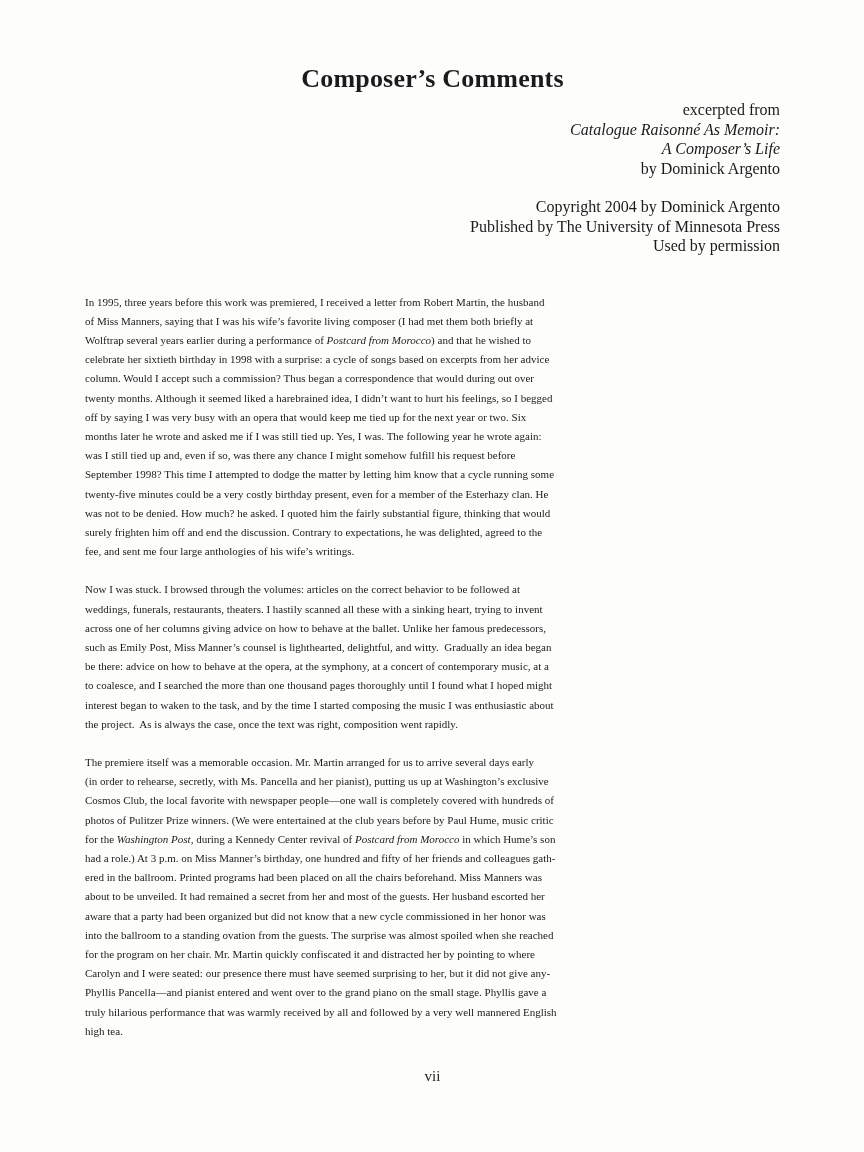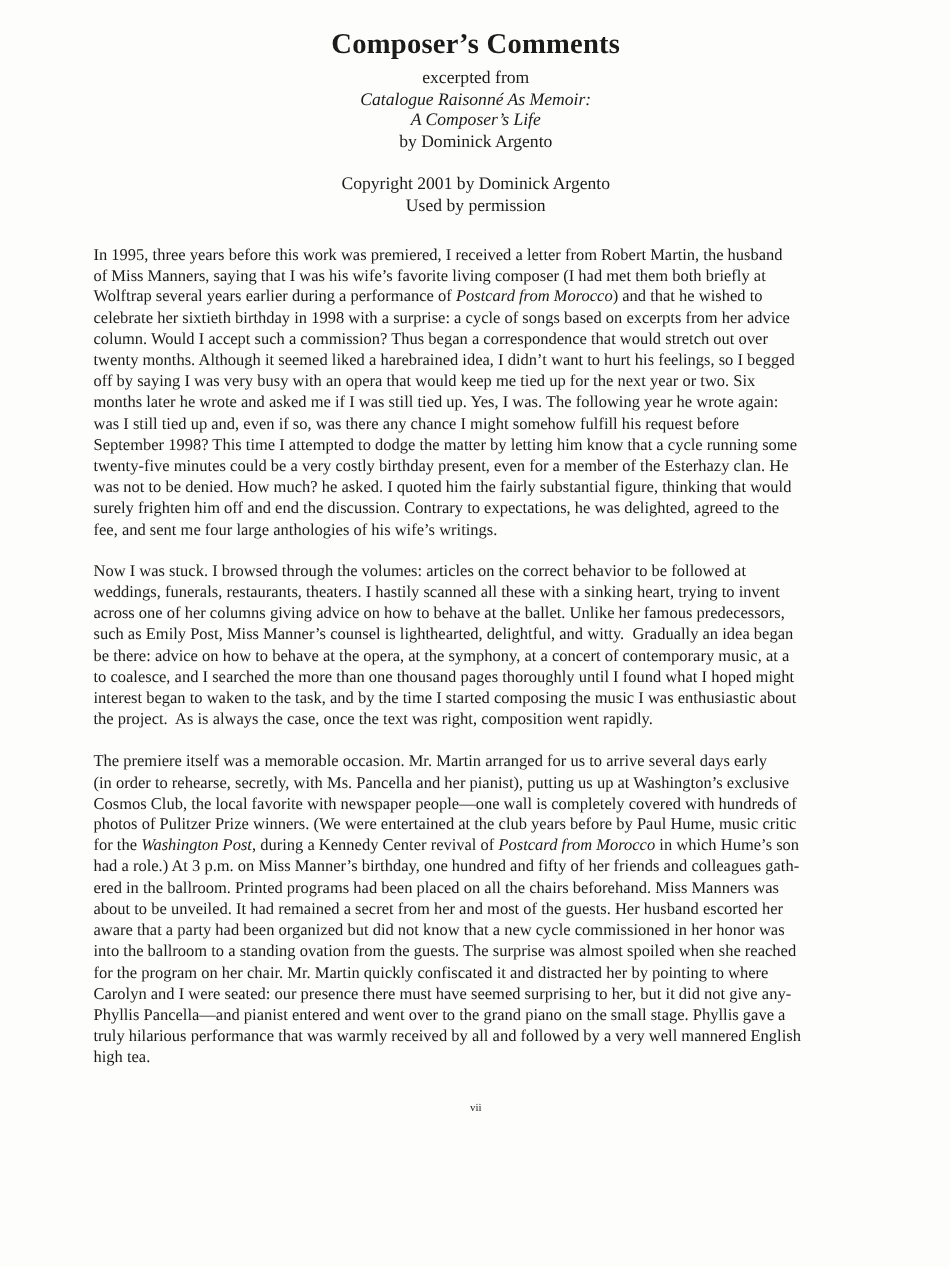--- a/index.html
+++ b/index.html
@@ -6,77 +6,78 @@
   body {
     width: 864px; height: 1152px;
     background: #fdfdfc;
     color: #1b1b1b;
     font-family: "Liberation Serif", serif;
     overflow: hidden;
   }
   .page {
     box-sizing: border-box;
     width: 864px; height: 1152px;
-    padding: 25px 84px 0 85px;
+    padding: 64px 84px 0 85px;
     border-radius: 30px;
   }
   .title {
     font-size: 26px;
     font-weight: bold;
     text-align: center;
     margin: 0 0 6px 0;
     line-height: 30px;
     letter-spacing: 0.2px;
   }
   .hblock {
-    text-align: center;
+    text-align: right;
     font-size: 16px;
     line-height: 19.5px;
   }
   .rights { margin-top: 19px; }
   .hline { white-space: pre; }
   .bodytext {
-    margin-top: 26px;
-    font-size: 15px;
+    margin-top: 37px;
+    font-size: 11px;
   }
   .para { margin: 0 0 19px 0; }
   .line {
     white-space: pre;
     line-height: 19.2px;
   }
   i { font-style: italic; }
   .footer {
     text-align: center;
-    font-size: 10px;
+    font-size: 15px;
     margin-top: 26px;
     line-height: 19px;
   }
 </style>
 </head>
 <body style="background: rgb(253, 253, 252); color: rgb(27, 27, 27);">
 
 <div class="page">
   <h1 class="title">Composer’s Comments</h1>
   <div class="hblock">
       <div class="hline"><span>excerpted from</span></div>
       <div class="hline"><i>Catalogue Raisonné As Memoir:</i></div>
       <div class="hline"><i>A Composer’s Life</i></div>
       <div class="hline"><span>by Dominick Argento</span></div>
     </div>
   <div class="hblock rights">
-      <div class="hline"><span>Copyright 2001 by Dominick Argento</span></div>
+      <div class="hline"><span>Copyright 2004 by Dominick Argento</span></div>
+      <div class="hline"><span>Published by The University of Minnesota Press</span></div>
       <div class="hline"><span>Used by permission</span></div>
     </div>
   <div class="bodytext">
       <div class="para">
         <div class="line"><span>In 1995, three years before this work was premiered, I received a letter from Robert Martin, the husband</span></div>
         <div class="line"><span>of Miss Manners, saying that I was his wife’s favorite living composer (I had met them both briefly at</span></div>
         <div class="line"><span>Wolftrap several years earlier during a performance of </span><i>Postcard from Morocco</i><span>) and that he wished to</span></div>
         <div class="line"><span>celebrate her sixtieth birthday in 1998 with a surprise: a cycle of songs based on excerpts from her advice</span></div>
-        <div class="line"><span>column. Would I accept such a commission? Thus began a correspondence that would stretch out over</span></div>
+        <div class="line"><span>column. Would I accept such a commission? Thus began a correspondence that would during out over</span></div>
         <div class="line"><span>twenty months. Although it seemed liked a harebrained idea, I didn’t want to hurt his feelings, so I begged</span></div>
         <div class="line"><span>off by saying I was very busy with an opera that would keep me tied up for the next year or two. Six</span></div>
         <div class="line"><span>months later he wrote and asked me if I was still tied up. Yes, I was. The following year he wrote again:</span></div>
         <div class="line"><span>was I still tied up and, even if so, was there any chance I might somehow fulfill his request before</span></div>
         <div class="line"><span>September 1998? This time I attempted to dodge the matter by letting him know that a cycle running some</span></div>
         <div class="line"><span>twenty-five minutes could be a very costly birthday present, even for a member of the Esterhazy clan. He</span></div>
         <div class="line"><span>was not to be denied. How much? he asked. I quoted him the fairly substantial figure, thinking that would</span></div>
         <div class="line"><span>surely frighten him off and end the discussion. Contrary to expectations, he was delighted, agreed to the</span></div>
         <div class="line"><span>fee, and sent me four large anthologies of his wife’s writings.</span></div>
       </div>

